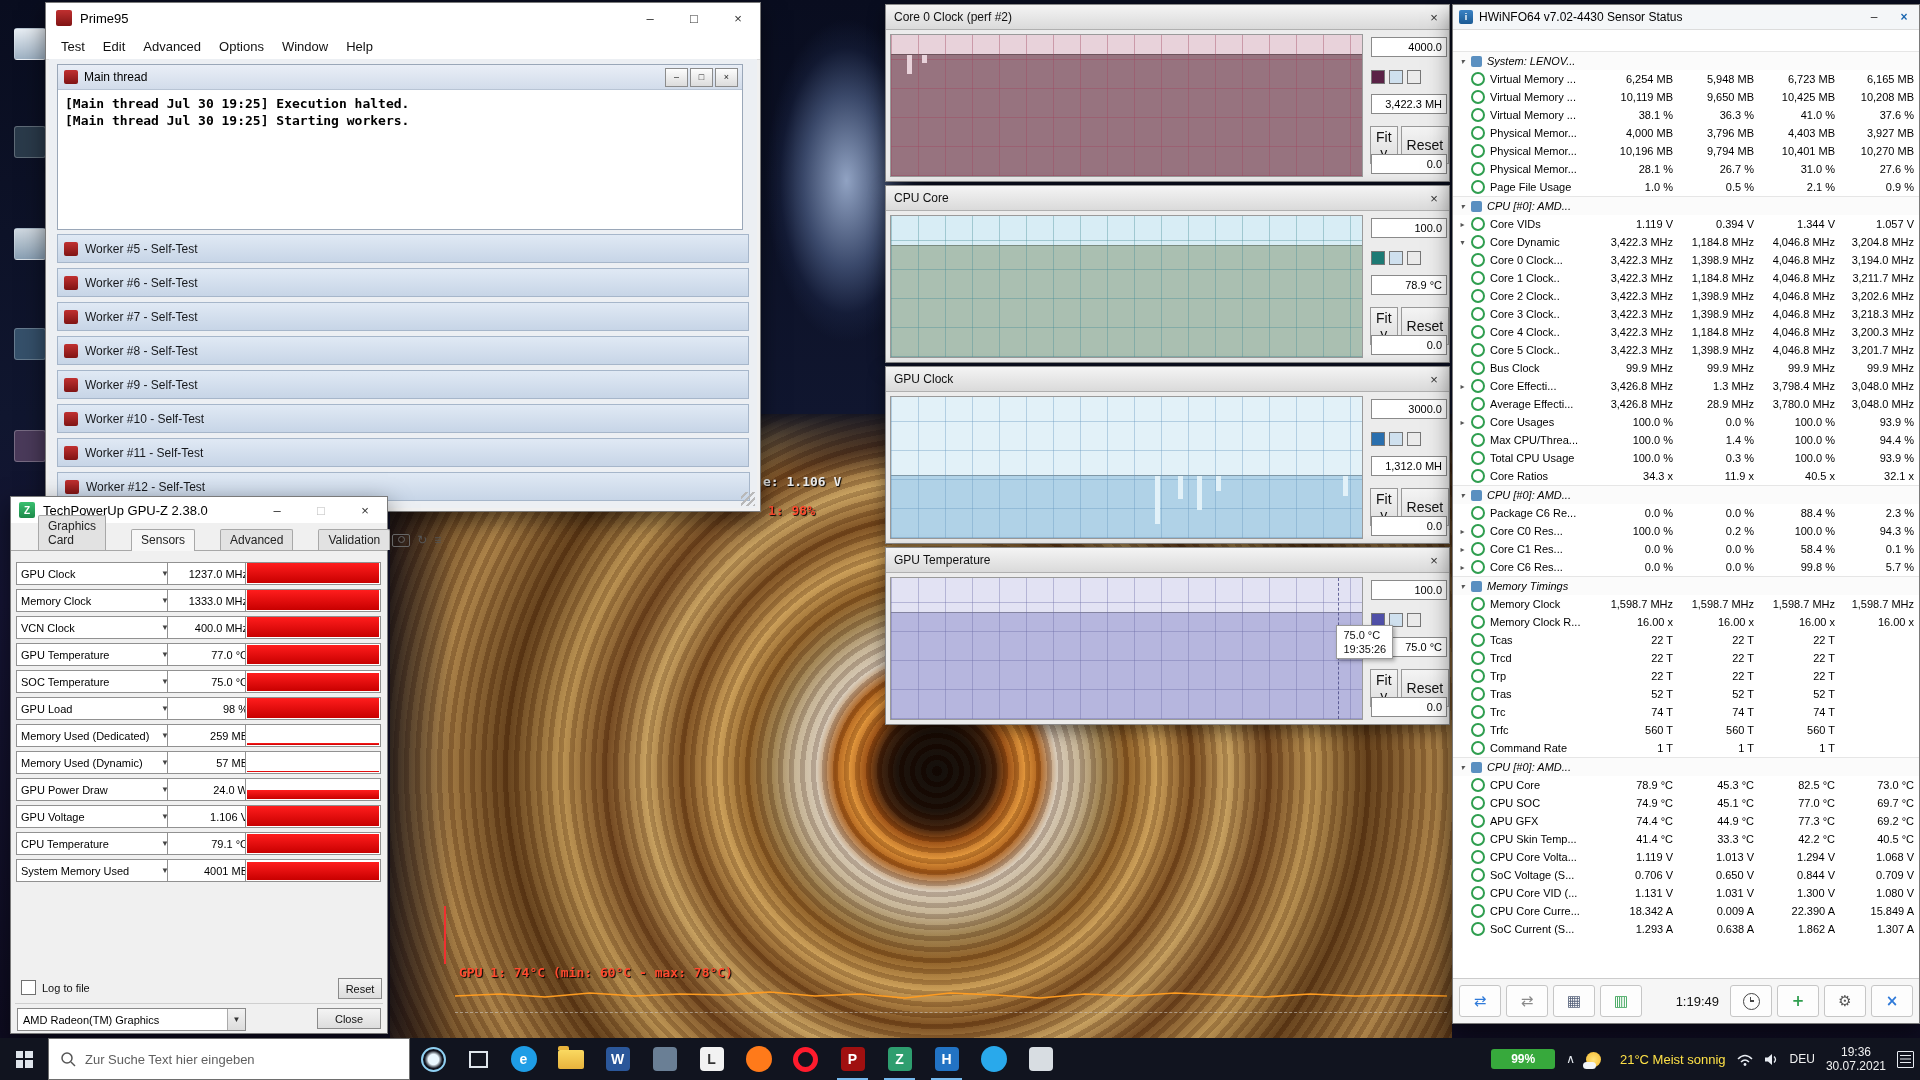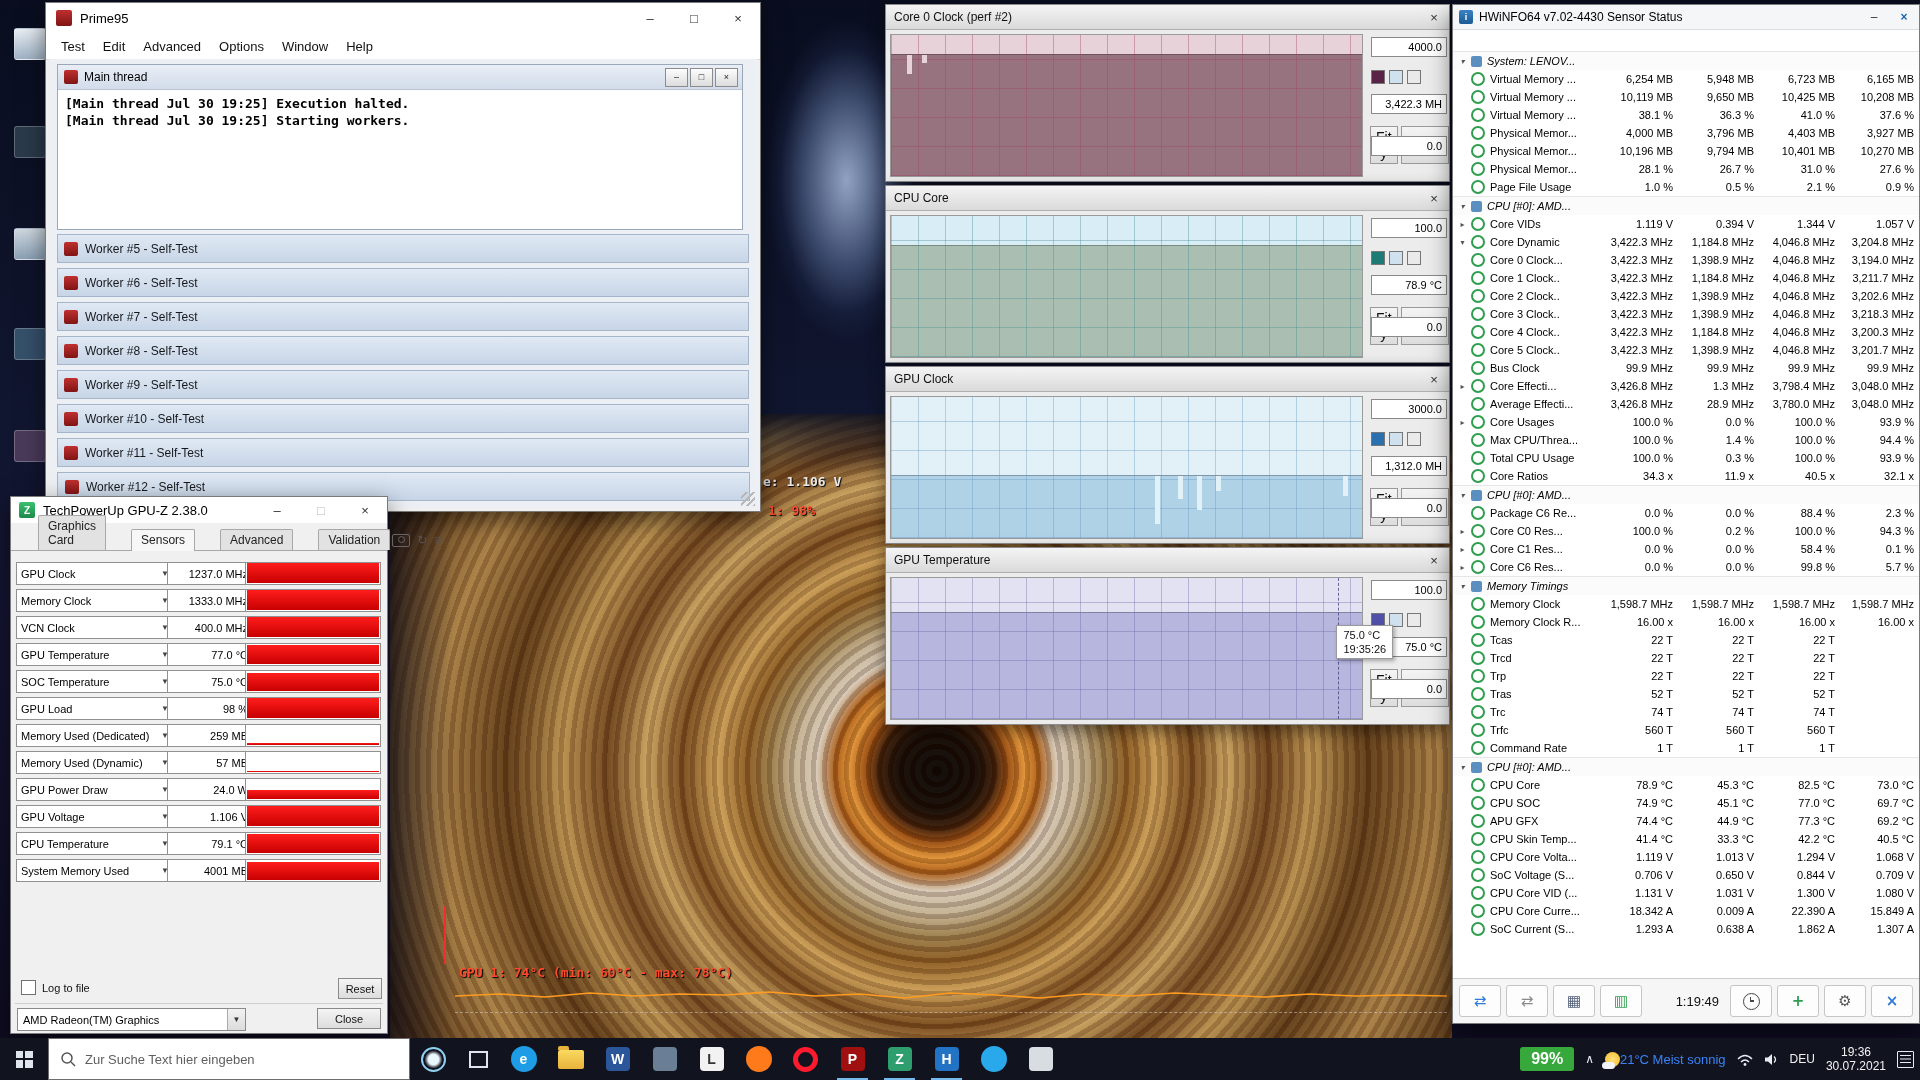--- a/index.html
+++ b/index.html
@@ -76,21 +76,21 @@
   .gw-body{position:absolute;top:25px;left:0;right:0;bottom:0;display:flex;}
   .gw-plot{flex:1;margin:4px 2px 4px 4px;border:1px solid #9a9a9a;position:relative;overflow:hidden;background:var(--bg);}
   .gw-fill{position:absolute;left:0;right:0;bottom:0;background:var(--fill);border-top:1px solid rgba(0,0,0,.28);}
   .gw-grid{position:absolute;inset:0;background-image:
       repeating-linear-gradient(90deg,var(--grid) 0 1px,transparent 1px 27px),
       repeating-linear-gradient(0deg,var(--grid) 0 1px,transparent 1px 29px);}
   .gw-notch{position:absolute;width:5px;background:var(--bg);}
   .gw-cross{position:absolute;top:0;bottom:0;width:0;border-left:1px dashed rgba(70,70,130,.8);}
   .gw-side{width:84px;position:relative;}
   .gw-box{position:absolute;left:6px;width:66px;height:18px;background:#fff;border:1px solid #8a8a8a;font-size:11px;display:flex;align-items:center;justify-content:flex-end;padding:0 4px;overflow:hidden;white-space:nowrap;}
-  .gw-max{top:7px;} .gw-cur{top:64px;} .gw-min{bottom:25px;}
+  .gw-max{top:7px;} .gw-cur{top:64px;} .gw-min{bottom:7px;}
   .gw-swatches{position:absolute;top:40px;left:6px;display:flex;gap:4px;}
   .sw{width:12px;height:12px;border:1px solid #777;}
   .sw1{background:var(--swatch);} .sw2{background:#cfe0ee;} .sw3{background:#eaeaea;}
   .gw-btns{position:absolute;top:96px;left:5px;display:flex;gap:3px;}
   .gw-btn{font-size:14px;padding:2px 5px;background:linear-gradient(#f4f4f4,#dddddd);border:1px solid #999;color:#111;}
   .gw-tip{position:absolute;top:52px;background:#fff;border:1px solid #9a9a9a;box-shadow:2px 2px 4px rgba(0,0,0,.3);padding:2px 6px;font-size:11px;line-height:14px;color:#111;z-index:5;}
 
   
   #gpuz{left:10px;top:496px;width:376px;height:536px;z-index:12;}
   #gpuz .tbar{height:26px;padding-left:8px;}
@@ -155,23 +155,23 @@
   #tb-apps{display:flex;}
   .tb-app{width:47px;display:flex;align-items:center;justify-content:center;position:relative;}
   .tb-app.open::after{content:"";position:absolute;left:8px;right:8px;bottom:0;height:2px;background:#76b9ed;}
   .tb-glyph{display:flex;align-items:center;justify-content:center;color:#fff;font-weight:bold;font-size:14px;}
   .shape-circle{width:26px;height:26px;border-radius:50%;background:var(--c);}
   .shape-square{width:24px;height:24px;border-radius:4px;background:var(--c);}
   .shape-ring{width:15px;height:15px;border-radius:50%;border:5px solid var(--c);background:transparent;}
   .shape-folder{width:26px;height:19px;border-radius:2px;background:linear-gradient(#fad961,#e8b33c);position:relative;}
   .shape-folder::before{content:"";position:absolute;left:0;top:-4px;width:11px;height:4px;background:#e8b33c;border-radius:2px 2px 0 0;}
   #tb-tray{margin-left:auto;display:flex;align-items:center;gap:11px;padding-right:6px;}
-  .tray-batt{background:#37a93c;color:#fff;font-size:16px;font-weight:bold;padding:3px 11px;border-radius:3px;}
+  .tray-batt{background:#37a93c;color:#fff;font-size:12px;font-weight:bold;padding:3px 20px;border-radius:3px;}
   .tray-caret{color:#e8ecf2;font-size:12px;font-family:"DejaVu Sans",sans-serif;}
-  .tray-weather{display:flex;align-items:flex-end;gap:0;font-size:13px;color:#3b82f6;}
+  .tray-weather{display:flex;align-items:flex-end;gap:19px;font-size:13px;color:#fde047;}
   .sun-ic{width:15px;height:15px;border-radius:50%;background:radial-gradient(#ffe27a,#f5b92e);position:relative;}
   .sun-ic::after{content:"";position:absolute;left:-3px;bottom:-2px;width:13px;height:7px;background:#f2f5f8;border-radius:6px;}
   .tray-lang{font-size:12px;color:#f2f2f2;}
   .tray-clock{font-size:12px;color:#f2f2f2;text-align:center;line-height:14px;}
   .note-ic{width:15px;height:15px;border:1.5px solid #e8ecf2;border-radius:1px;position:relative;}
   .note-ic::after{content:"";position:absolute;left:2px;top:3px;right:2px;height:1.5px;background:#e8ecf2;box-shadow:0 3.5px 0 #e8ecf2,0 7px 0 #e8ecf2;}
 </style>
 </head>
 <body>
 

